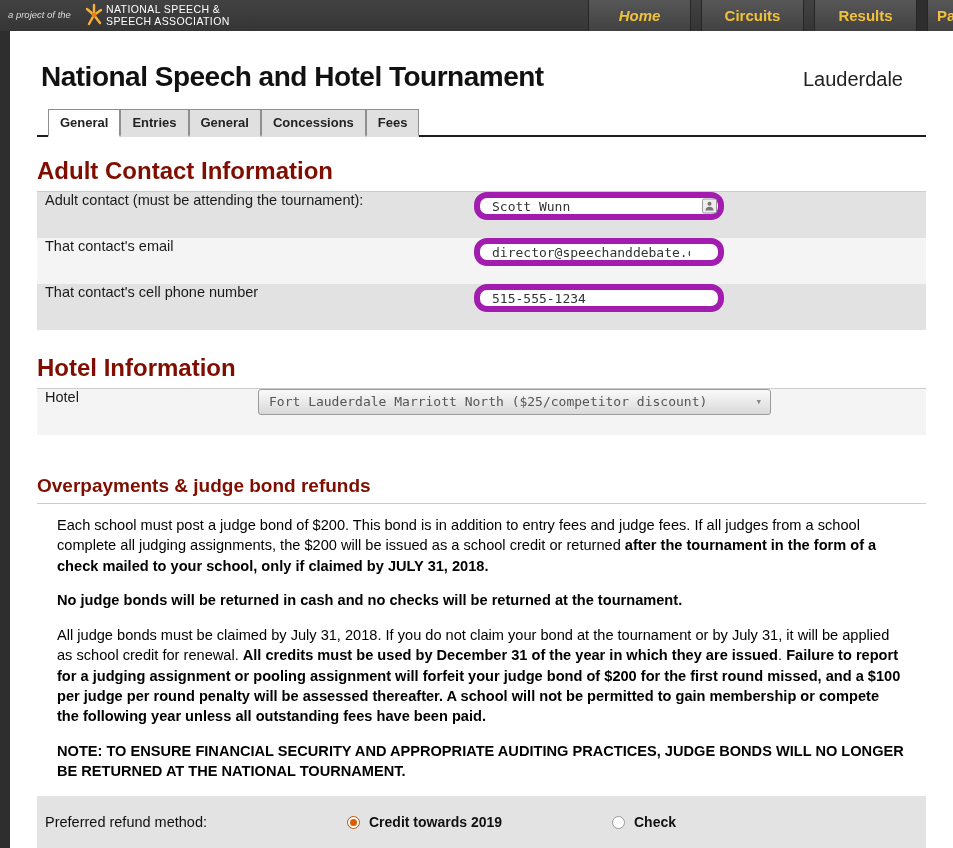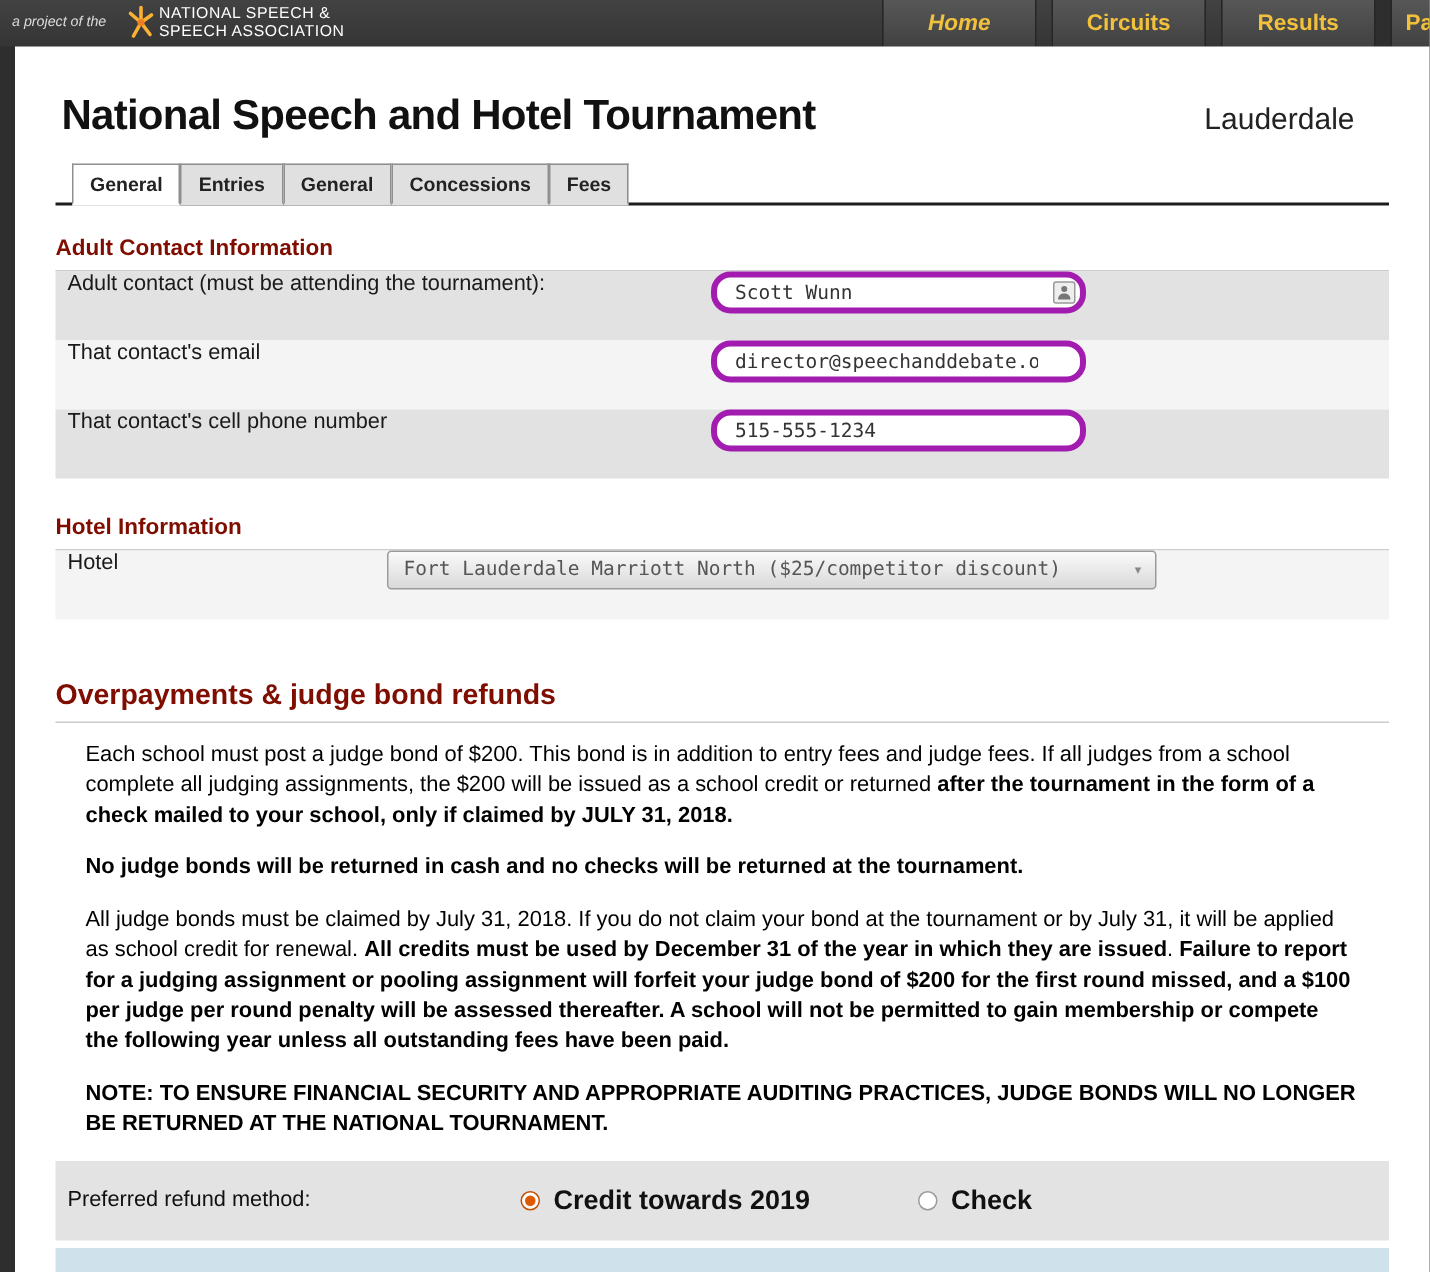--- a/index.html
+++ b/index.html
@@ -55,36 +55,36 @@
     border-bottom:2px solid #1c1c1c;
   }
   .tab {
     background:#e0e0e0; border:1px solid #8f8f8f; border-bottom:2px solid transparent;
     margin-bottom:-2px; padding:5px 11px; font-size:13px; font-weight:700; color:#222;
     cursor:pointer; position:relative;
   }
   .tab.active { background:#fff; border-bottom:2px solid #fff; z-index:1; }
   
   h2 {
-    font-size:15px; font-weight:700; color:#7f0d00;
+    font-size:24px; font-weight:700; color:#7f0d00;
     margin:20px 0 0; padding-bottom:6px; border-bottom:1px solid #ccc;
   }
   h2.hotel   { margin-top:24px; }
   h2.refunds { margin-top:40px; font-size:19px; }
   .frow {
     display:flex; align-items:flex-start; height:46px; padding-left:8px;
   }
   .frow.dark  { background:#e2e2e2; }
   .frow.light { background:#f4f4f4; }
   .frow label { flex:0 0 429px; font-size:14.5px; color:#1a1a1a; }
   .frow.hotel label { flex:0 0 213px; }
   .inputwrap { position:relative; display:inline-block; }
   input.text {
     width:250px; height:28px; box-sizing:border-box;
-    border:4px solid #a21caf; border-radius:13px;
+    border:6px solid #a21caf; border-radius:13px;
     padding:0 28px 0 12px; background:#fff;
     font-family:"DejaVu Sans Mono", monospace; font-size:13px; color:#333;
   }
   .picon {
     position:absolute; right:7px; top:50%; transform:translateY(-50%);
     width:15px; height:15px; box-sizing:border-box;
     border:1px solid #999; border-radius:2px; background:#eee;
     display:flex; align-items:center; justify-content:center;
   }
   .select {
@@ -112,21 +112,21 @@
   .opt.first { width:265px; }
   .radio {
     width:13px; height:13px; box-sizing:border-box; border-radius:50%;
     border:1px solid #9a9a9a; background:#fff; position:relative;
   }
   .radio.checked { border-color:#c04f00; }
   .radio.checked::after {
     content:""; position:absolute; left:2px; top:2px; right:2px; bottom:2px;
     border-radius:50%; background:#dd5a00;
   }
-  .opt .lbl { margin-left:9px; font-size:18px; font-weight:700; color:#111; }
+  .opt .lbl { margin-left:9px; font-size:14px; font-weight:700; color:#111; }
   
   .savebar {
     background:#cfe2eb; height:62px; margin-top:5px;
     display:flex; align-items:center; justify-content:flex-end; padding-right:2px;
   }
 </style>
 </head>
 <body>
 
 <div class="topbar">

